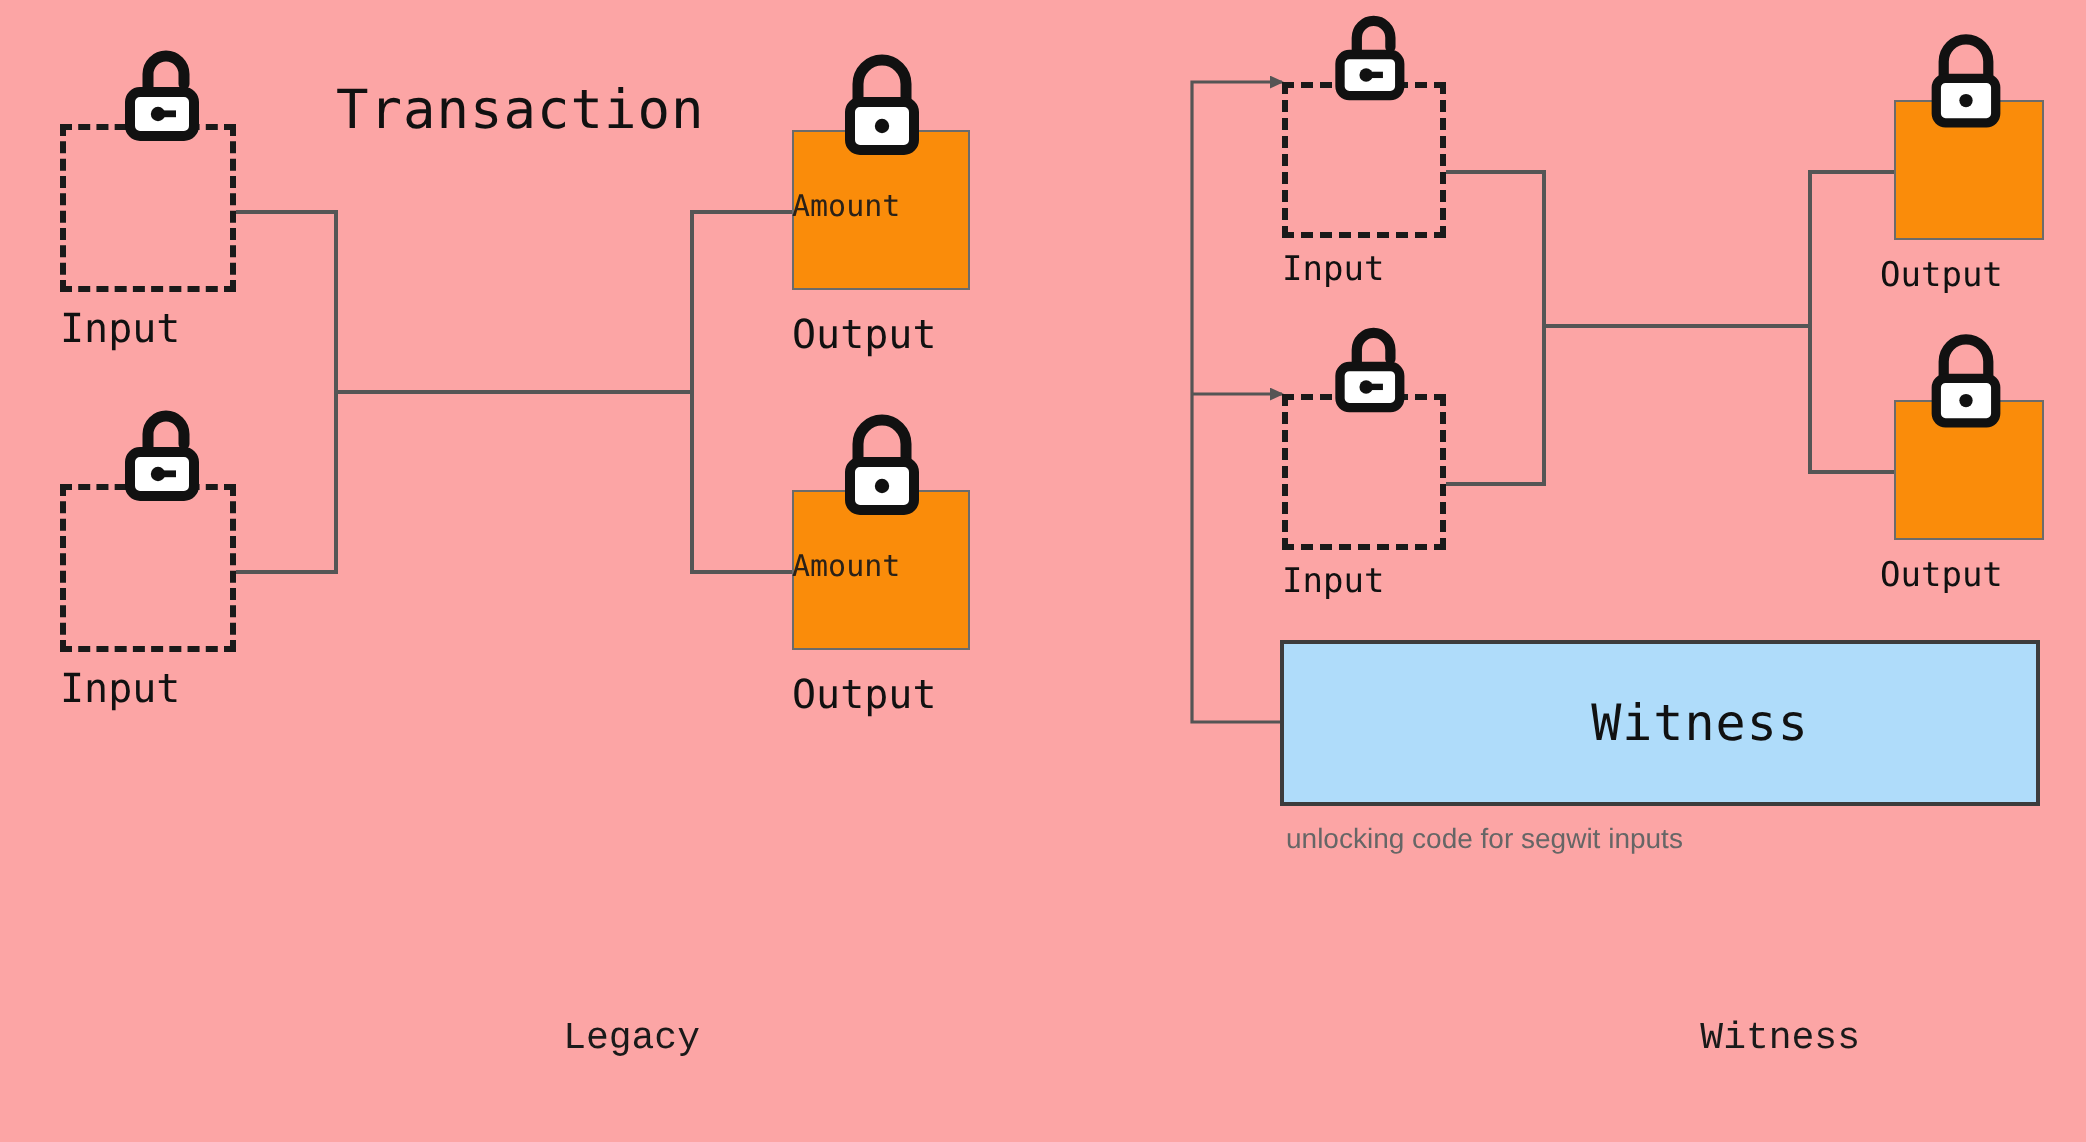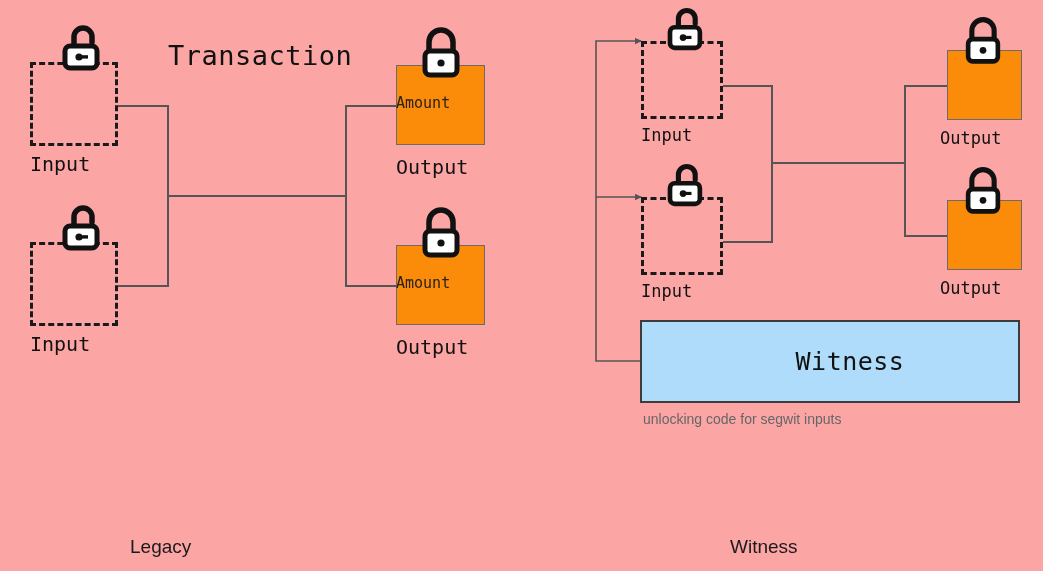--- a/index.html
+++ b/index.html
@@ -62,25 +62,24 @@
     text-align: center;
   }
   .caption-small {
     position: absolute;
     font-family: "Liberation Sans", "DejaVu Sans", sans-serif;
     color: #666666;
     white-space: nowrap;
   }
   .footer-label {
     position: absolute;
-    font-family: Liberation Sans, sans-serif;
+    font-family: Liberation Mono, monospace;
     color: #1a1a1a;
     white-space: nowrap;
-    text-align: left;
-    margin-top: 28px;
+    text-align: right;
   }
   .lock {
     position: absolute;
   }
   .wire {
     position: absolute;
     overflow: visible;
     pointer-events: none;
   }
 </style>

